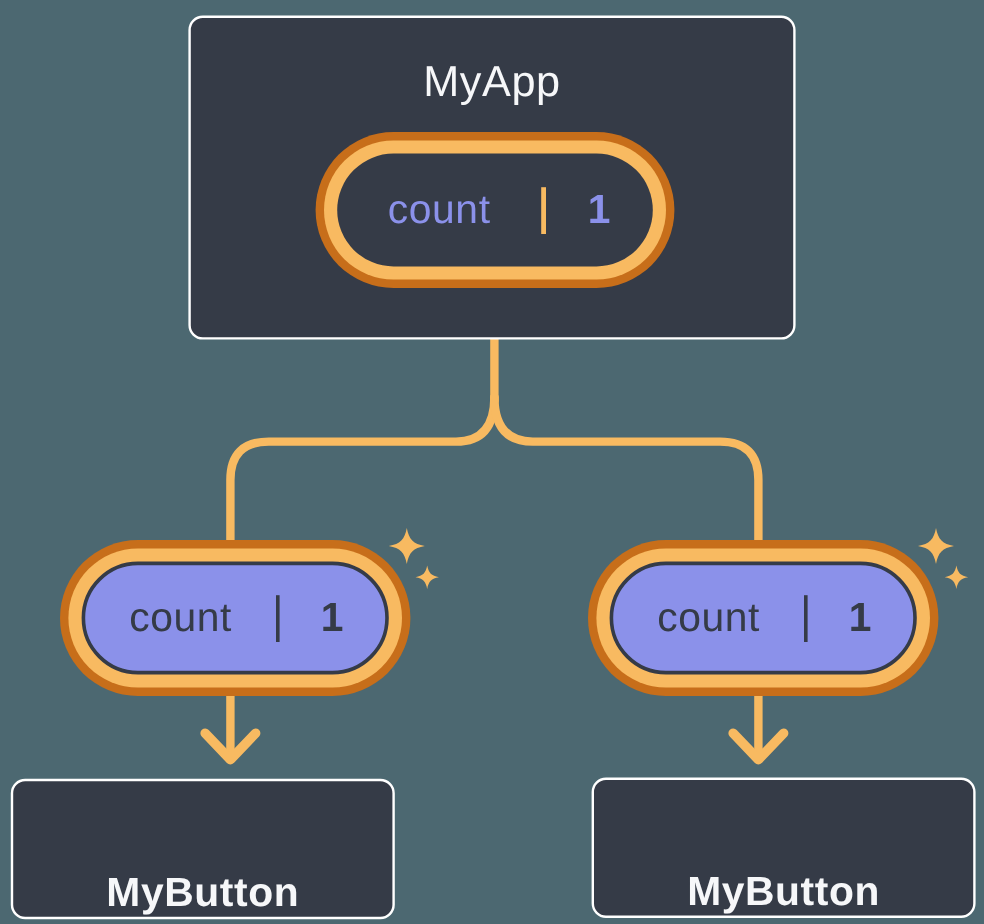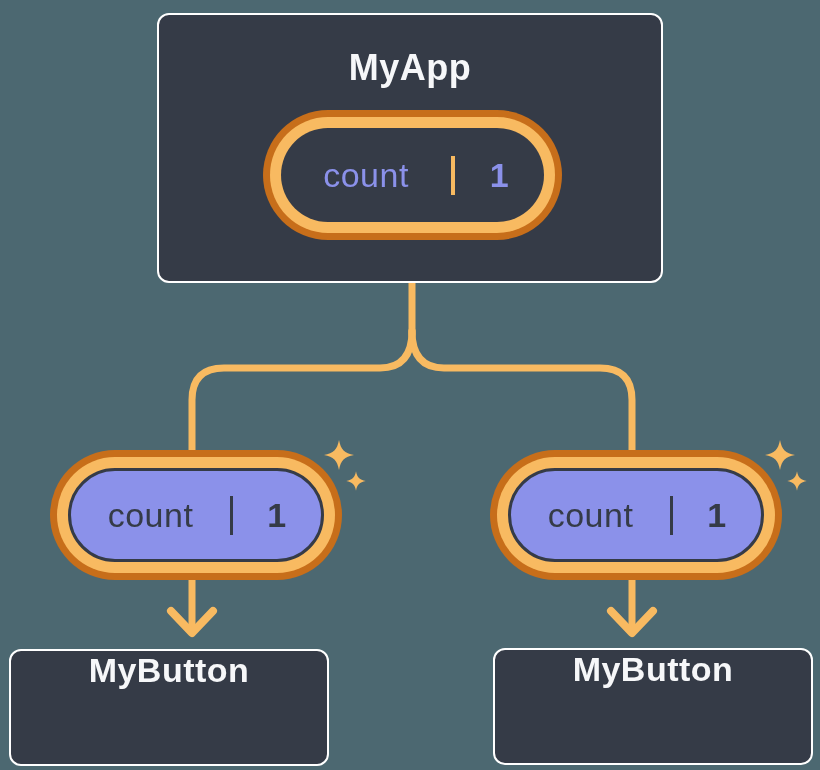--- a/index.html
+++ b/index.html
@@ -21,23 +21,23 @@
   .node{
     position:absolute;
     background:var(--node-fill);
     border:2px solid var(--node-border);
     border-radius:12px;
     color:var(--node-text);
   }
   .node-root{left:157px;top:13px;width:506px;height:270px;}
   .node-root .node-title{
     margin-top:32px;text-align:center;
-    font-size:36px;font-weight:700;letter-spacing:.5px;
+    font-size:36px;font-weight:400;letter-spacing:.5px;
   }
-  .node-child{width:320px;height:117px;display:flex;align-items:flex-start;justify-content:center;}
+  .node-child{width:320px;height:117px;display:flex;align-items:flex-end;justify-content:center;}
   .node-child-left{left:9px;top:649px;}
   .node-child-right{left:493px;top:648px;}
   .node-child .node-title{font-size:34px;font-weight:600;letter-spacing:.5px;}
 
   .pill{
     position:absolute;
     background:var(--accent-dark);
     border-radius:999px;
     padding:7px;
   }

